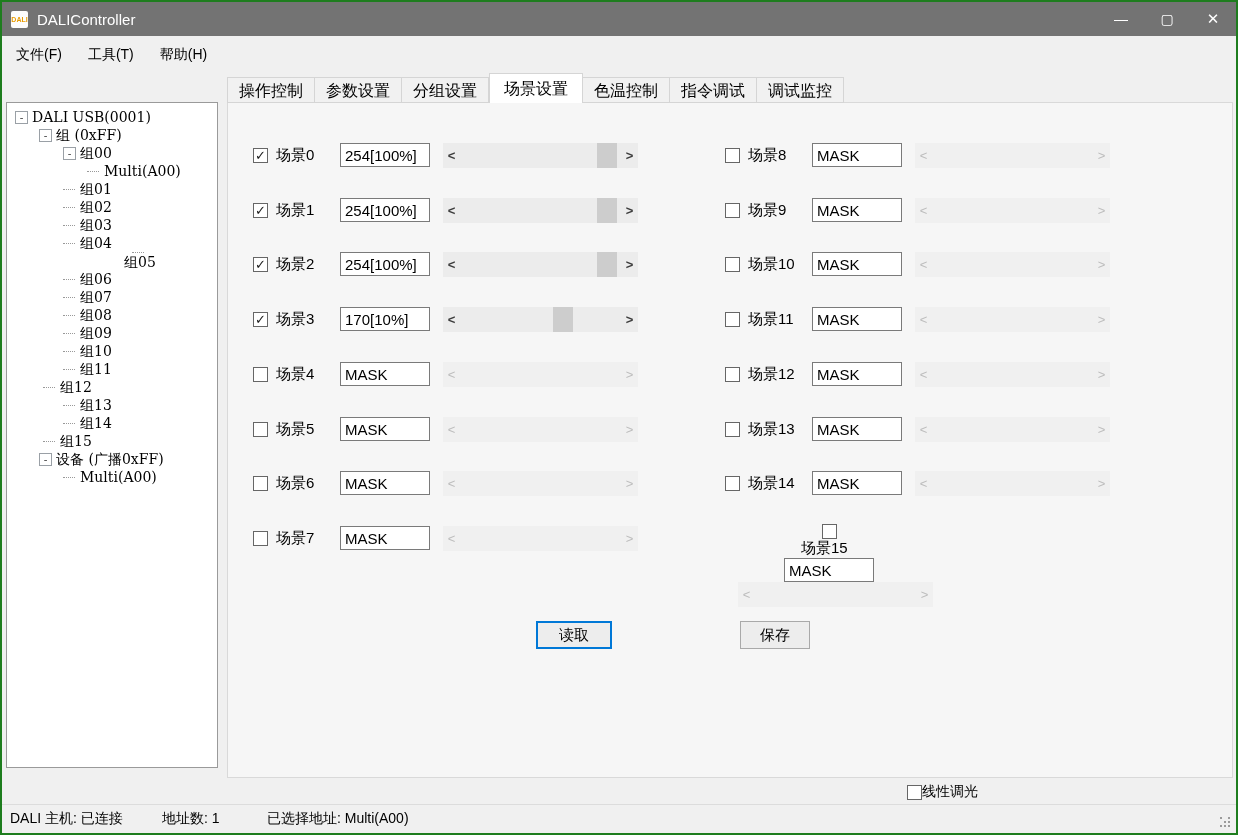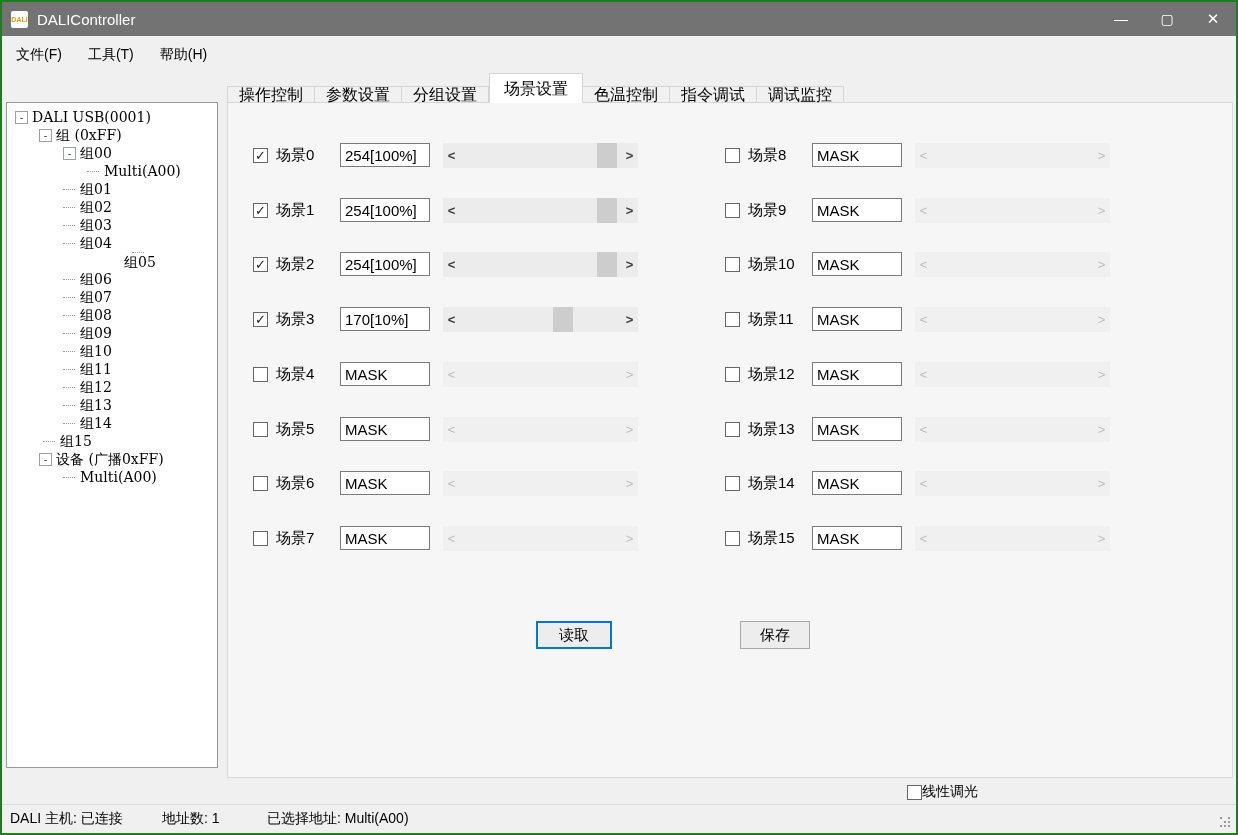--- a/index.html
+++ b/index.html
@@ -40,21 +40,21 @@
   .tree-box {
     width:13px; height:13px; border:1px solid #9aa0a6; background:#fff;
     font-size:11px; line-height:10px; text-align:center; color:#444;
     flex:none; margin-right:4px; font-family:"Liberation Sans",sans-serif;
   }
   .tree-stub { width:12px; border-top:1px dotted #999; flex:none; margin-right:5px; }
   .tree-label { line-height:18px; }
   
   .tab-strip { position:absolute; left:225px; top:71px; height:30px; display:flex; align-items:flex-end; z-index:3; }
   .tab {
-    height:17px; background:#f1f1f1; border:1px solid #d5d5d5; border-left:none;
+    height:26px; background:#f1f1f1; border:1px solid #d5d5d5; border-left:none;
     padding:2px 11px 0 11px; font-size:16px; display:flex; align-items:center;
   }
   .tab:first-child { border-left:1px solid #d5d5d5; }
   .tab.active {
     height:30px; background:#fff; border:1px solid #d5d5d5; border-bottom:none;
     padding:2px 14px 0 14px; position:relative; z-index:4;
   }
   
   .tab-panel {
     position:absolute; left:225px; top:100px; width:1006px; height:676px;
@@ -180,21 +180,21 @@
       <span class="tree-label">组09</span>
     </div>
     <div class="tree-row" style="padding-left: 56px;">
       <span class="tree-stub"></span>
       <span class="tree-label">组10</span>
     </div>
     <div class="tree-row" style="padding-left: 56px;">
       <span class="tree-stub"></span>
       <span class="tree-label">组11</span>
     </div>
-    <div class="tree-row" style="padding-left: 56px;">
+    <div class="tree-row" style="padding-left: 36px;">
       <span class="tree-stub"></span>
       <span class="tree-label">组12</span>
     </div>
     <div class="tree-row" style="padding-left: 56px;">
       <span class="tree-stub"></span>
       <span class="tree-label">组13</span>
     </div>
     <div class="tree-row" style="padding-left: 56px;">
       <span class="tree-stub"></span>
       <span class="tree-label">组14</span>
@@ -358,21 +358,21 @@
     </div>
     <div class="scene-row" style="left: 497px; top: 366px;">
       <span class="cbx"></span>
       <span class="scene-label">场景14</span>
       <input class="scene-input" type="text" value="MASK" style="">
       <div class="scrollbar disabled">
         <span class="sb-arrow left">&lt;</span>
         <span class="sb-arrow right">&gt;</span>
       </div>
     </div>
-    <div class="scene-row" style="left: 497px; top: 421px;">
+    <div class="scene-row" style="left: 497px; top: 421px; flex-direction: column;">
       <span class="cbx"></span>
       <span class="scene-label">场景15</span>
       <input class="scene-input" type="text" value="MASK" style="">
       <div class="scrollbar disabled">
         <span class="sb-arrow left">&lt;</span>
         <span class="sb-arrow right">&gt;</span>
       </div>
     </div>
   </div>
 

